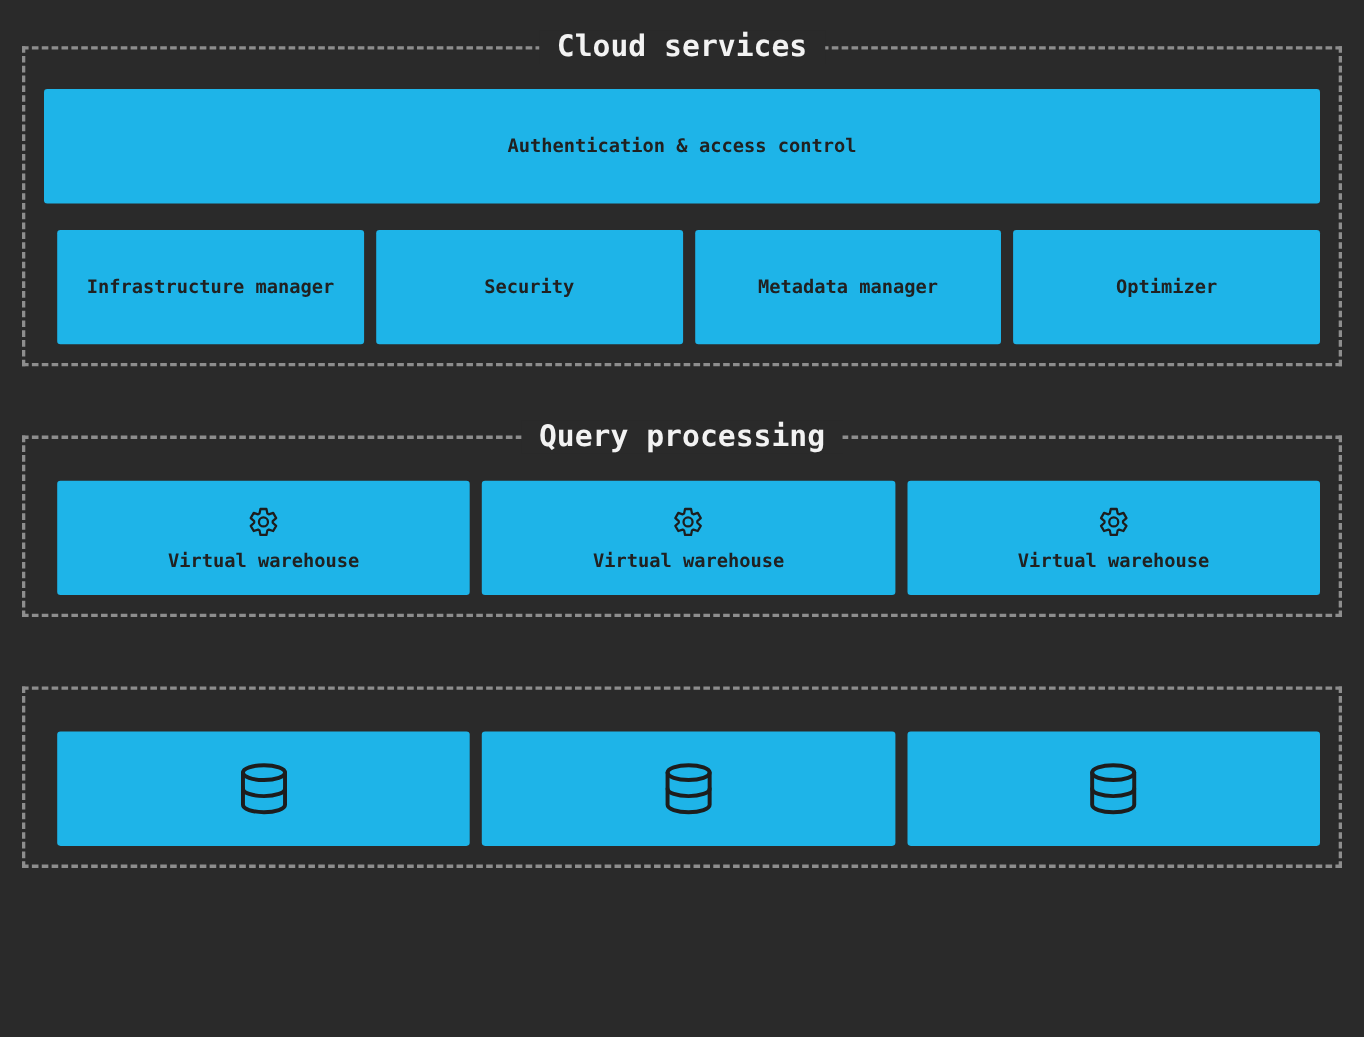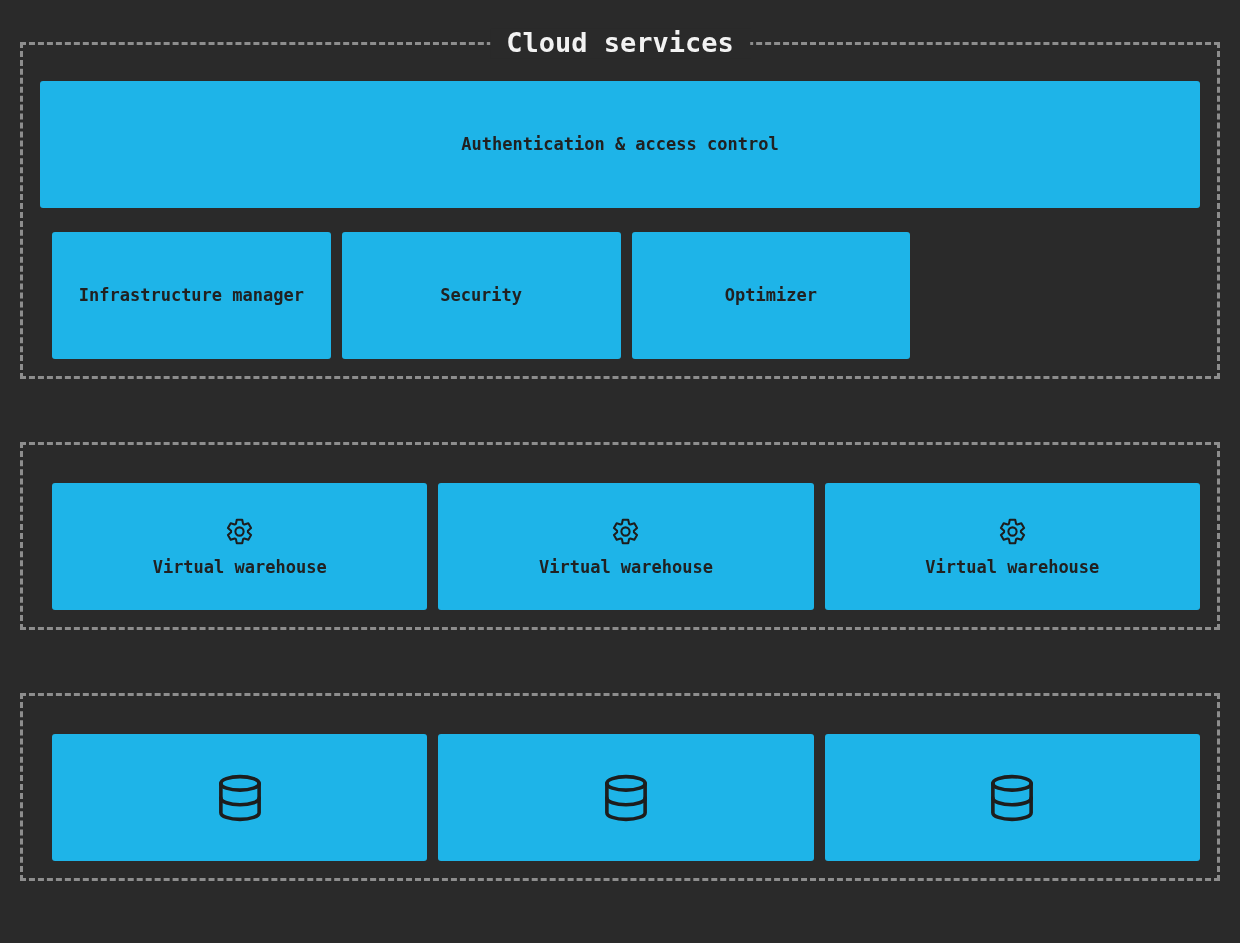--- a/index.html
+++ b/index.html
@@ -37,21 +37,21 @@
     line-height: 1.1;
     white-space: nowrap;
   }
 
   .box {
     background: var(--accent, #1eb4e8);
     border-radius: 3px;
     display: flex;
     align-items: center;
     justify-content: center;
-    height: 127px;
+    height: 104px;
   }
   .box-label {
     color: var(--box_text, #212121);
     font-size: 17px;
     font-weight: 700;
     line-height: 1;
   }
   .box-wide { margin-bottom: 24px; }
 
   .row { display: grid; gap: 11px; padding-left: 12px; }
@@ -75,26 +75,30 @@
     </div>
 
     <div class="row row-4">
       <div class="box">
         <span class="box-label">Infrastructure manager</span>
       </div>
       <div class="box">
         <span class="box-label">Security</span>
       </div>
       <div class="box">
+        <span class="box-label">Metadata manager</span>
+      </div>
+      <div class="box">
         <span class="box-label">Optimizer</span>
       </div>
     </div>
   </section>
 
   <section class="group group-query">
+    <h2 class="group-title">Query processing</h2>
 
     <div class="row row-3">
 
       <div class="box box-vw">
         <span class="icon">
           <svg width="29" height="29" viewBox="0 0 24 24" stroke-width="1.7" stroke-linejoin="round" stroke-linecap="round">
             <path d="M9.75 2.26 L14.25 2.26 L14.96 5.66 L16.02 6.27 L19.31 5.18 L21.56 9.08 L18.97 11.39 L18.97 12.61 L21.56 14.92 L19.31 18.82 L16.02 17.73 L14.96 18.34 L14.25 21.74 L9.75 21.74 L9.04 18.34 L7.98 17.73 L4.69 18.82 L2.44 14.92 L5.03 12.61 L5.03 11.39 L2.44 9.08 L4.69 5.18 L7.98 6.27 L9.04 5.66 Z"></path>
             <circle cx="12" cy="12" r="3.4"></circle>
           </svg>
         </span>

